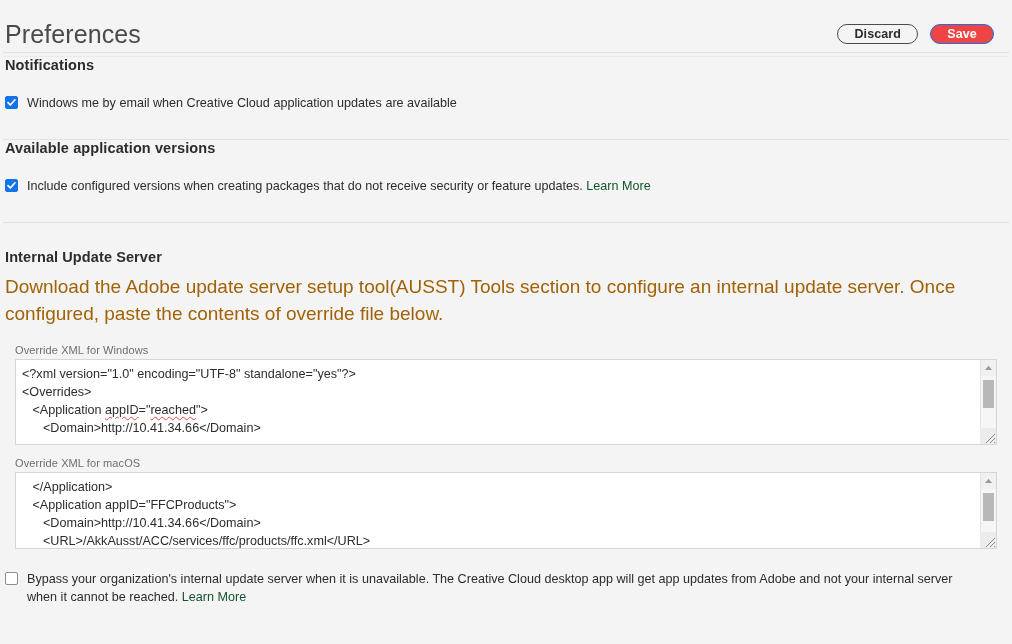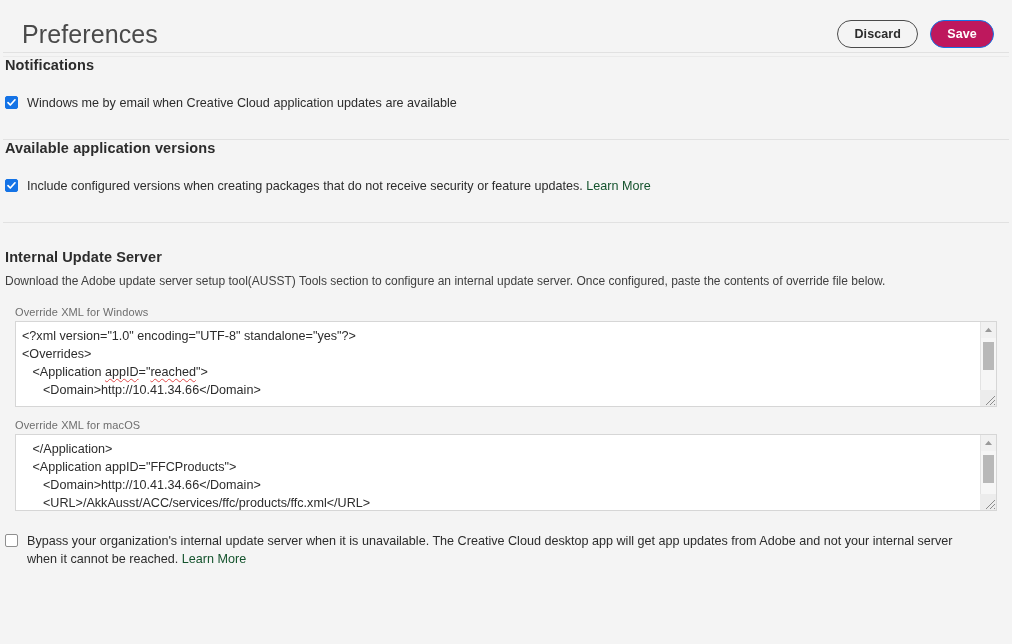--- a/index.html
+++ b/index.html
@@ -23,57 +23,56 @@
   }
 
   
   .header {
     position: relative;
     height: 52px;
     padding: 16px 18px 0 0;
     display: flex;
     align-items: center;
     background: #f4f4f4;
-    margin-left: 17px;
   }
   .page-title {
     font-size: 25px;
     font-weight: 400;
     color: #4a4a4a;
     letter-spacing: 0.1px;
     margin-left: 5px;
     line-height: 1;
   }
   .header-actions {
     margin-left: auto;
     display: flex;
     align-items: center;
     gap: 12px;
   }
   .btn {
     border-radius: 16px;
     font-size: 12.5px;
     font-weight: bold;
-    height: 28px;
+    height: 20px;
     padding: 0 16px;
     display: inline-flex;
     align-items: center;
     justify-content: center;
     cursor: pointer;
     white-space: nowrap;
     letter-spacing: 0.1px;
   }
   .btn-secondary {
     background: transparent;
     border: 1.6px solid #4b4b4b;
     color: #2c2c2c;
     min-width: 72px;
   }
   .btn-primary {
-    background: #be185d;
+    background: #ef4444;
     border: 1.6px solid #1473e6;
     color: #ffffff;
     min-width: 64px;
   }
 
   .hr {
     height: 1px;
     background: #e1e1e1;
     margin: 0 3px;
   }
@@ -86,22 +85,22 @@
   .section {
     padding: 0 5px;
   }
   .section-title {
     font-size: 14.5px;
     font-weight: bold;
     color: #2c2c2c;
     letter-spacing: 0.1px;
   }
   .section-desc {
-    font-size: 12px;
-    color: #404040;
+    font-size: 19px;
+    color: #a16207;
     line-height: 1.45;
   }
 
   
   .check-row {
     display: flex;
     align-items: flex-start;
     gap: 9px;
   }
   .checkbox {

